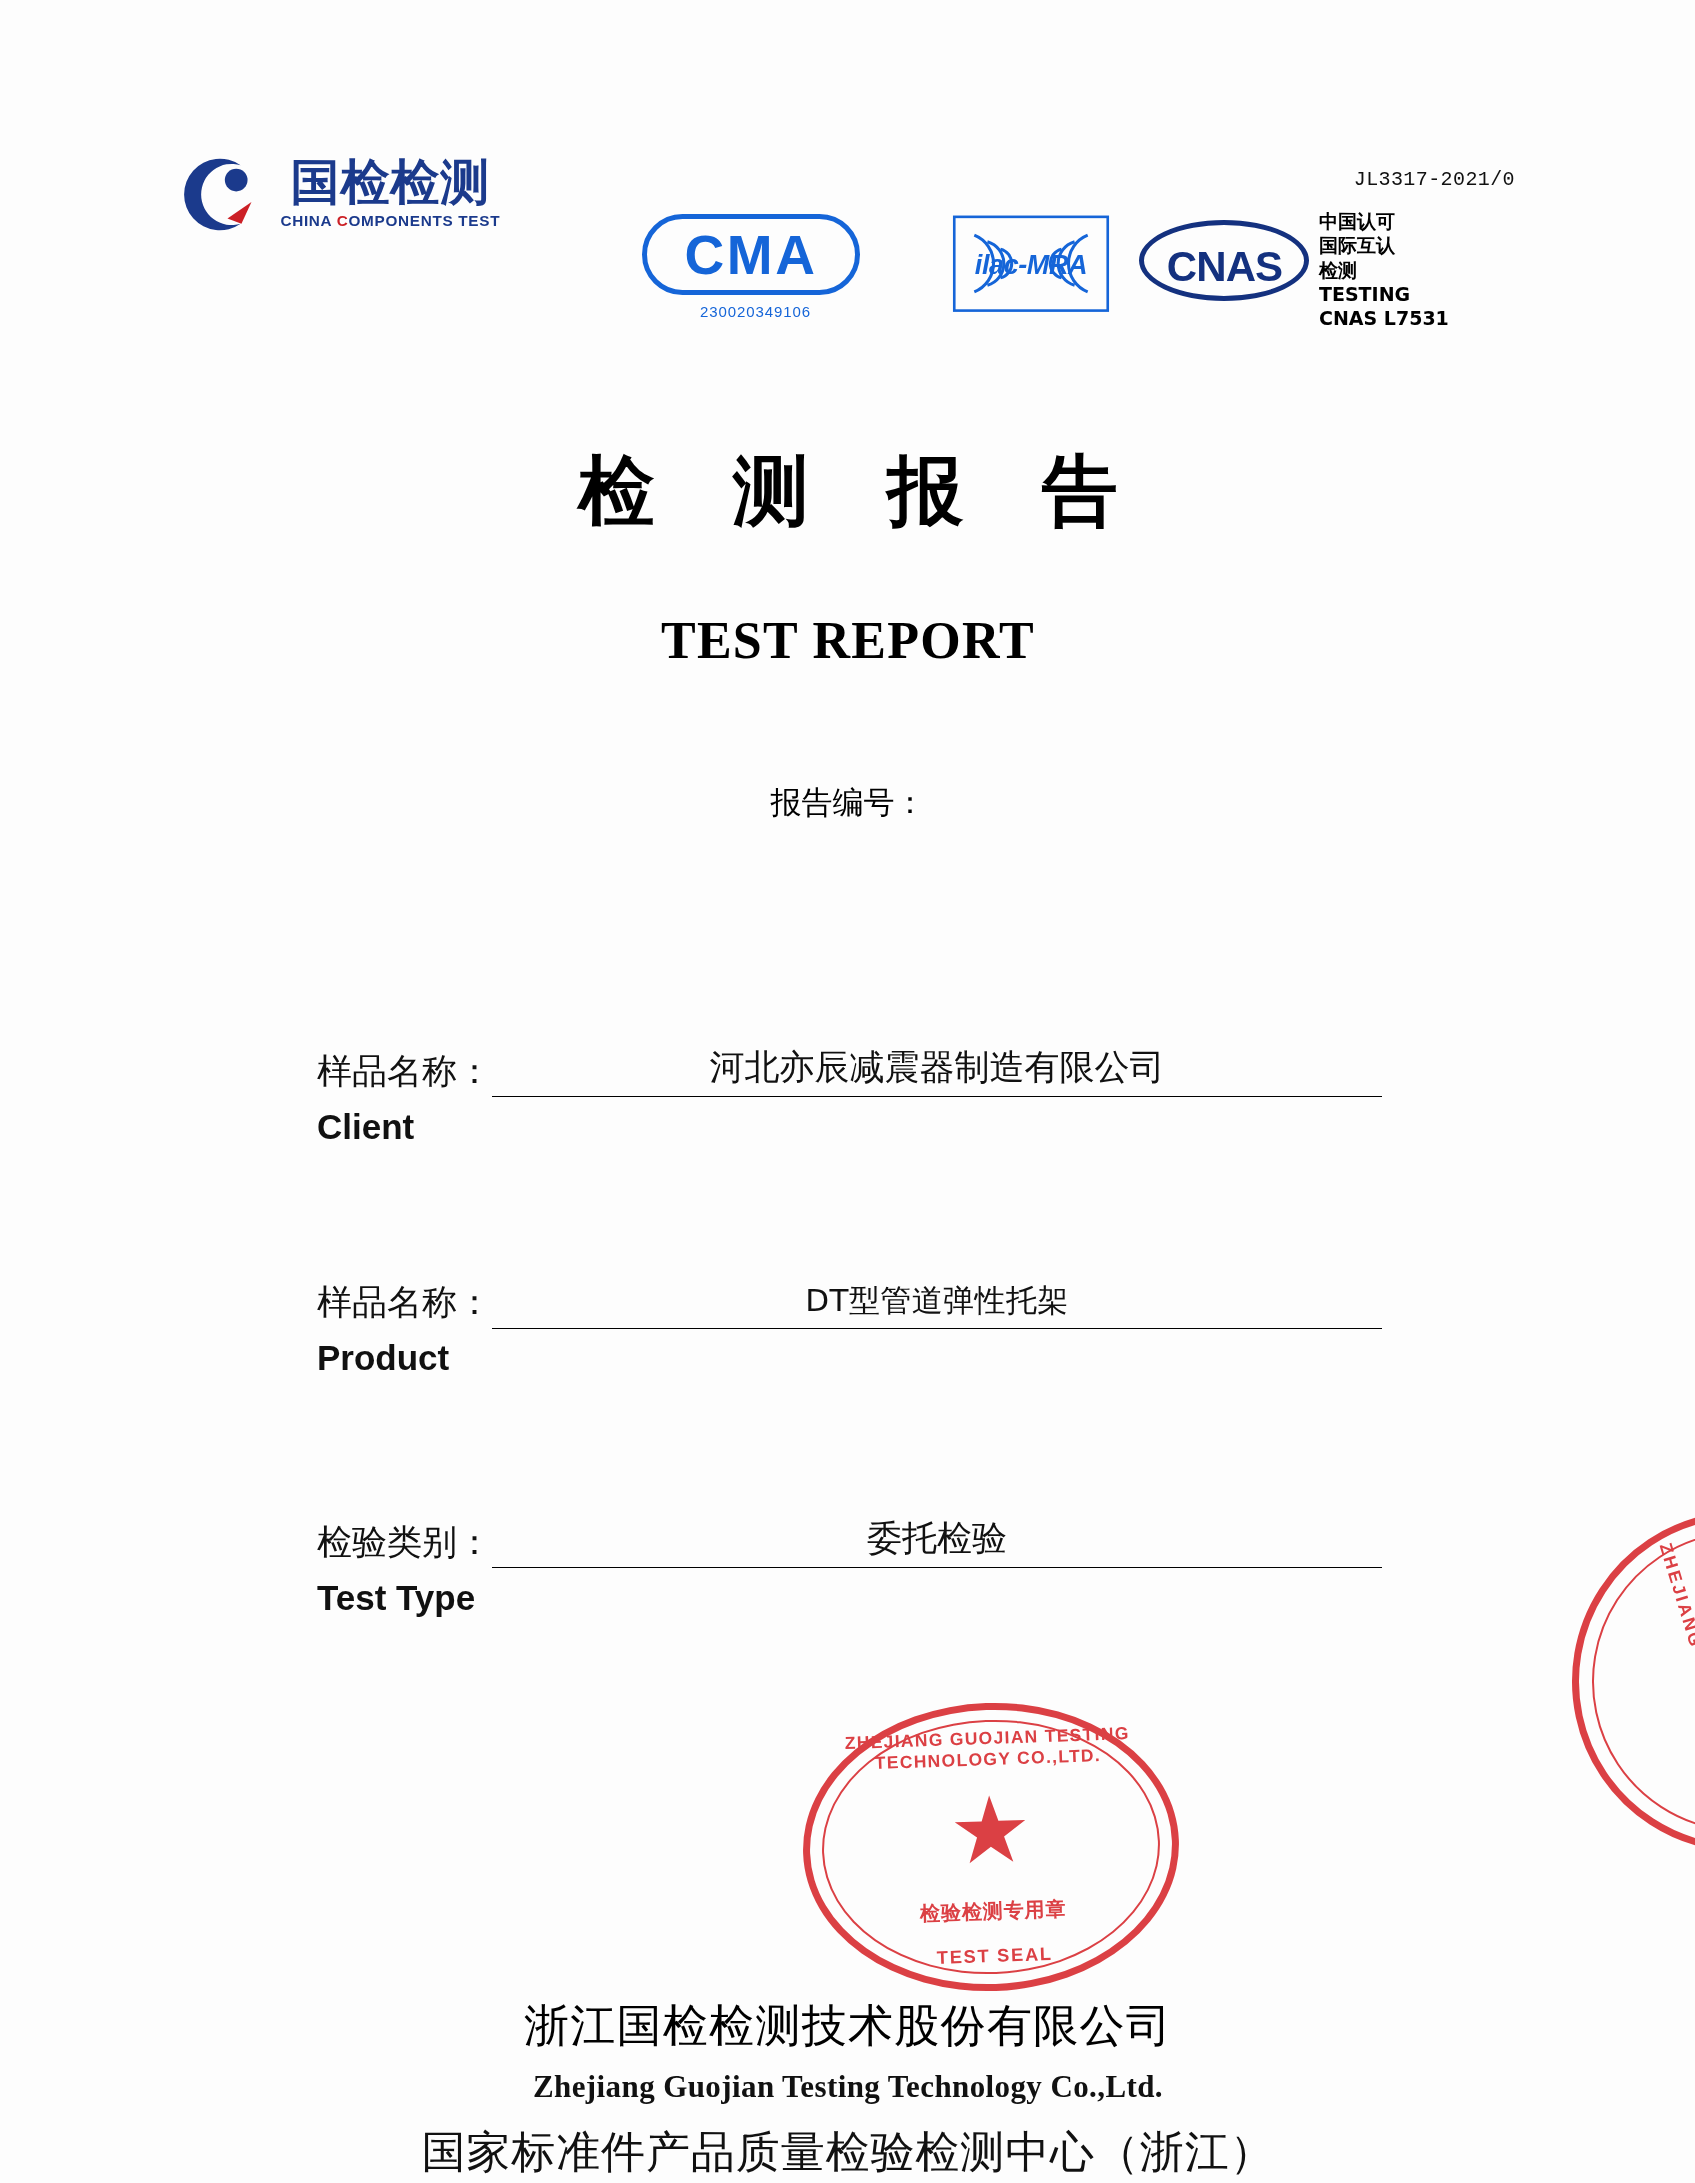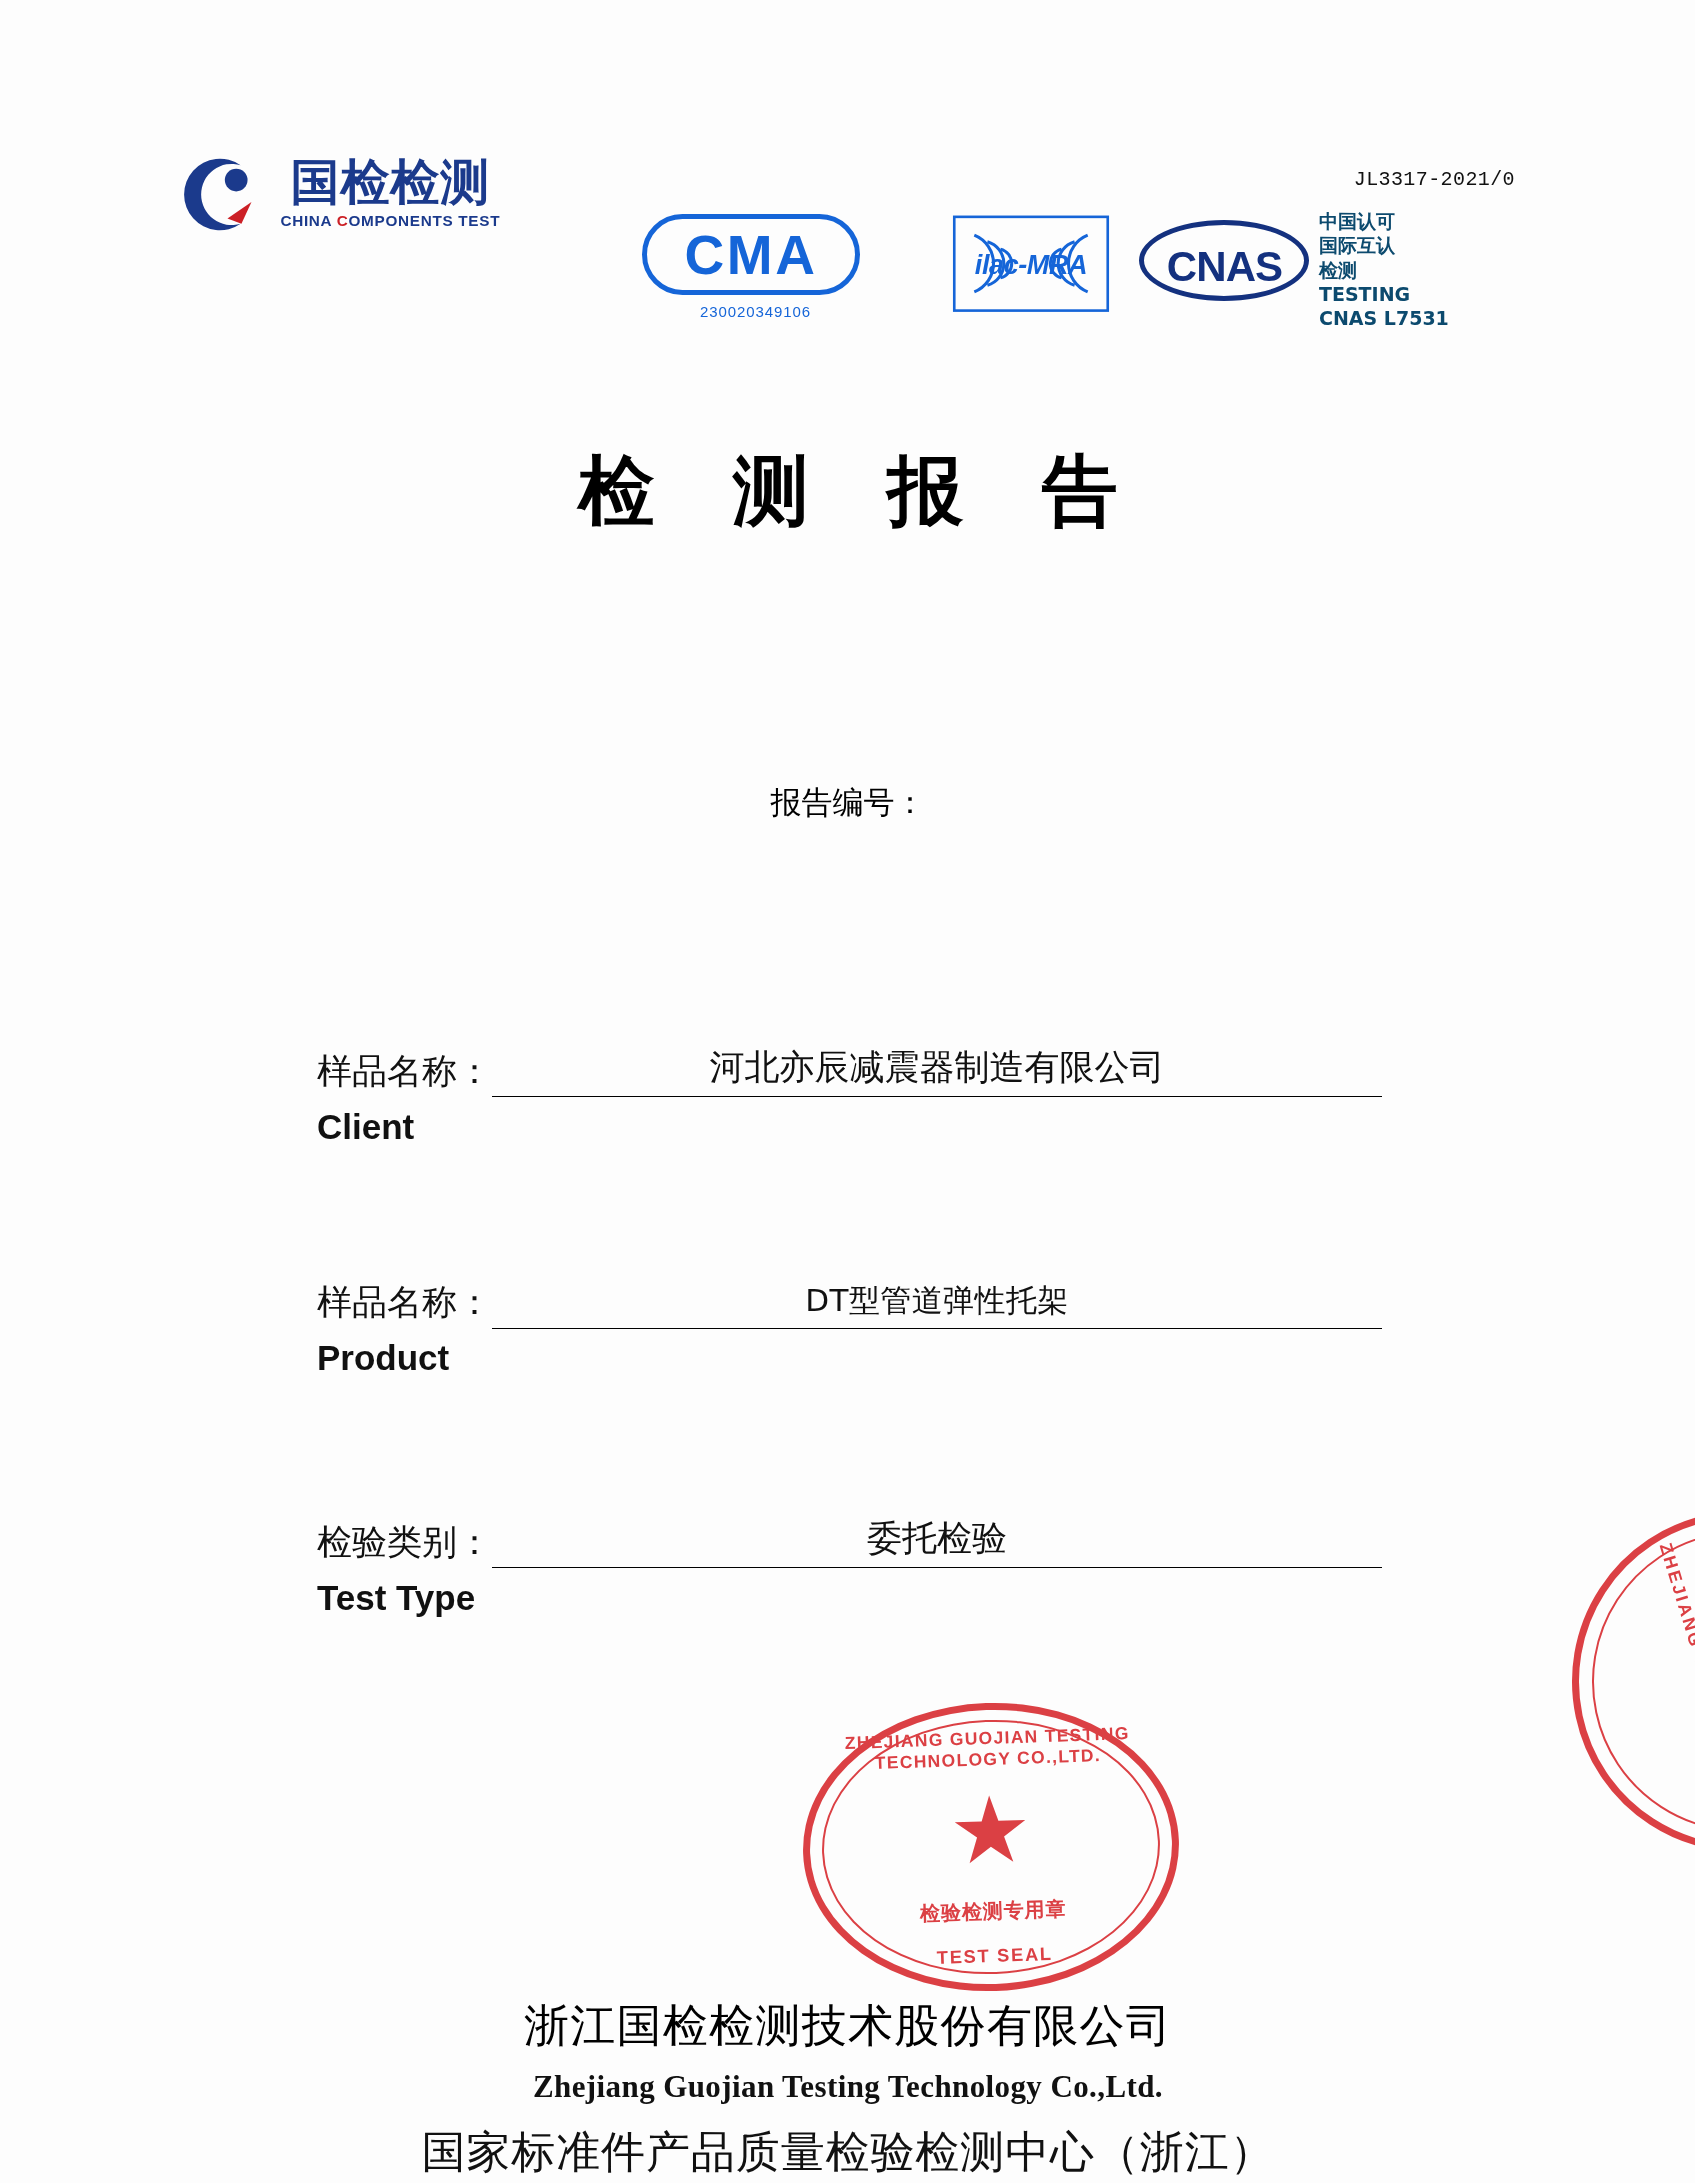--- a/index.html
+++ b/index.html
@@ -151,21 +151,21 @@
     letter-spacing: -0.9px;
   }
   .cnas-info {
     position: absolute;
     left: 1319px;
     top: 65px;
     font-family: "DejaVu Sans", sans-serif;
     font-weight: bold;
     font-size: 19px;
     line-height: 1.28;
-    color: #0c4a6e;
+    color: #000000;
   }
 
   
   .title-cn {
     position: absolute;
     top: 441px;
     left: 0;
     width: 100%;
     text-align: center;
     font-family: "DejaVu Sans", sans-serif;
@@ -431,20 +431,21 @@
     <div class="cnas-info">
       <div>中国认可</div>
       <div>国际互认</div>
       <div>检测</div>
       <div>TESTING</div>
       <div>CNAS L7531</div>
     </div>
   </div>
 
   <div class="title-cn">检 测 报 告</div>
+  <div class="title-en">TEST REPORT</div>
 
   <div class="report-no">
     <div class="report-no-label">报告编号：</div>
   </div>
 
   <div class="field" id="field-client">
     <div class="field-line">
       <div class="field-label-cn">样品名称：</div>
       <div class="field-value field-value-cn">河北亦辰减震器制造有限公司</div>
     </div>

